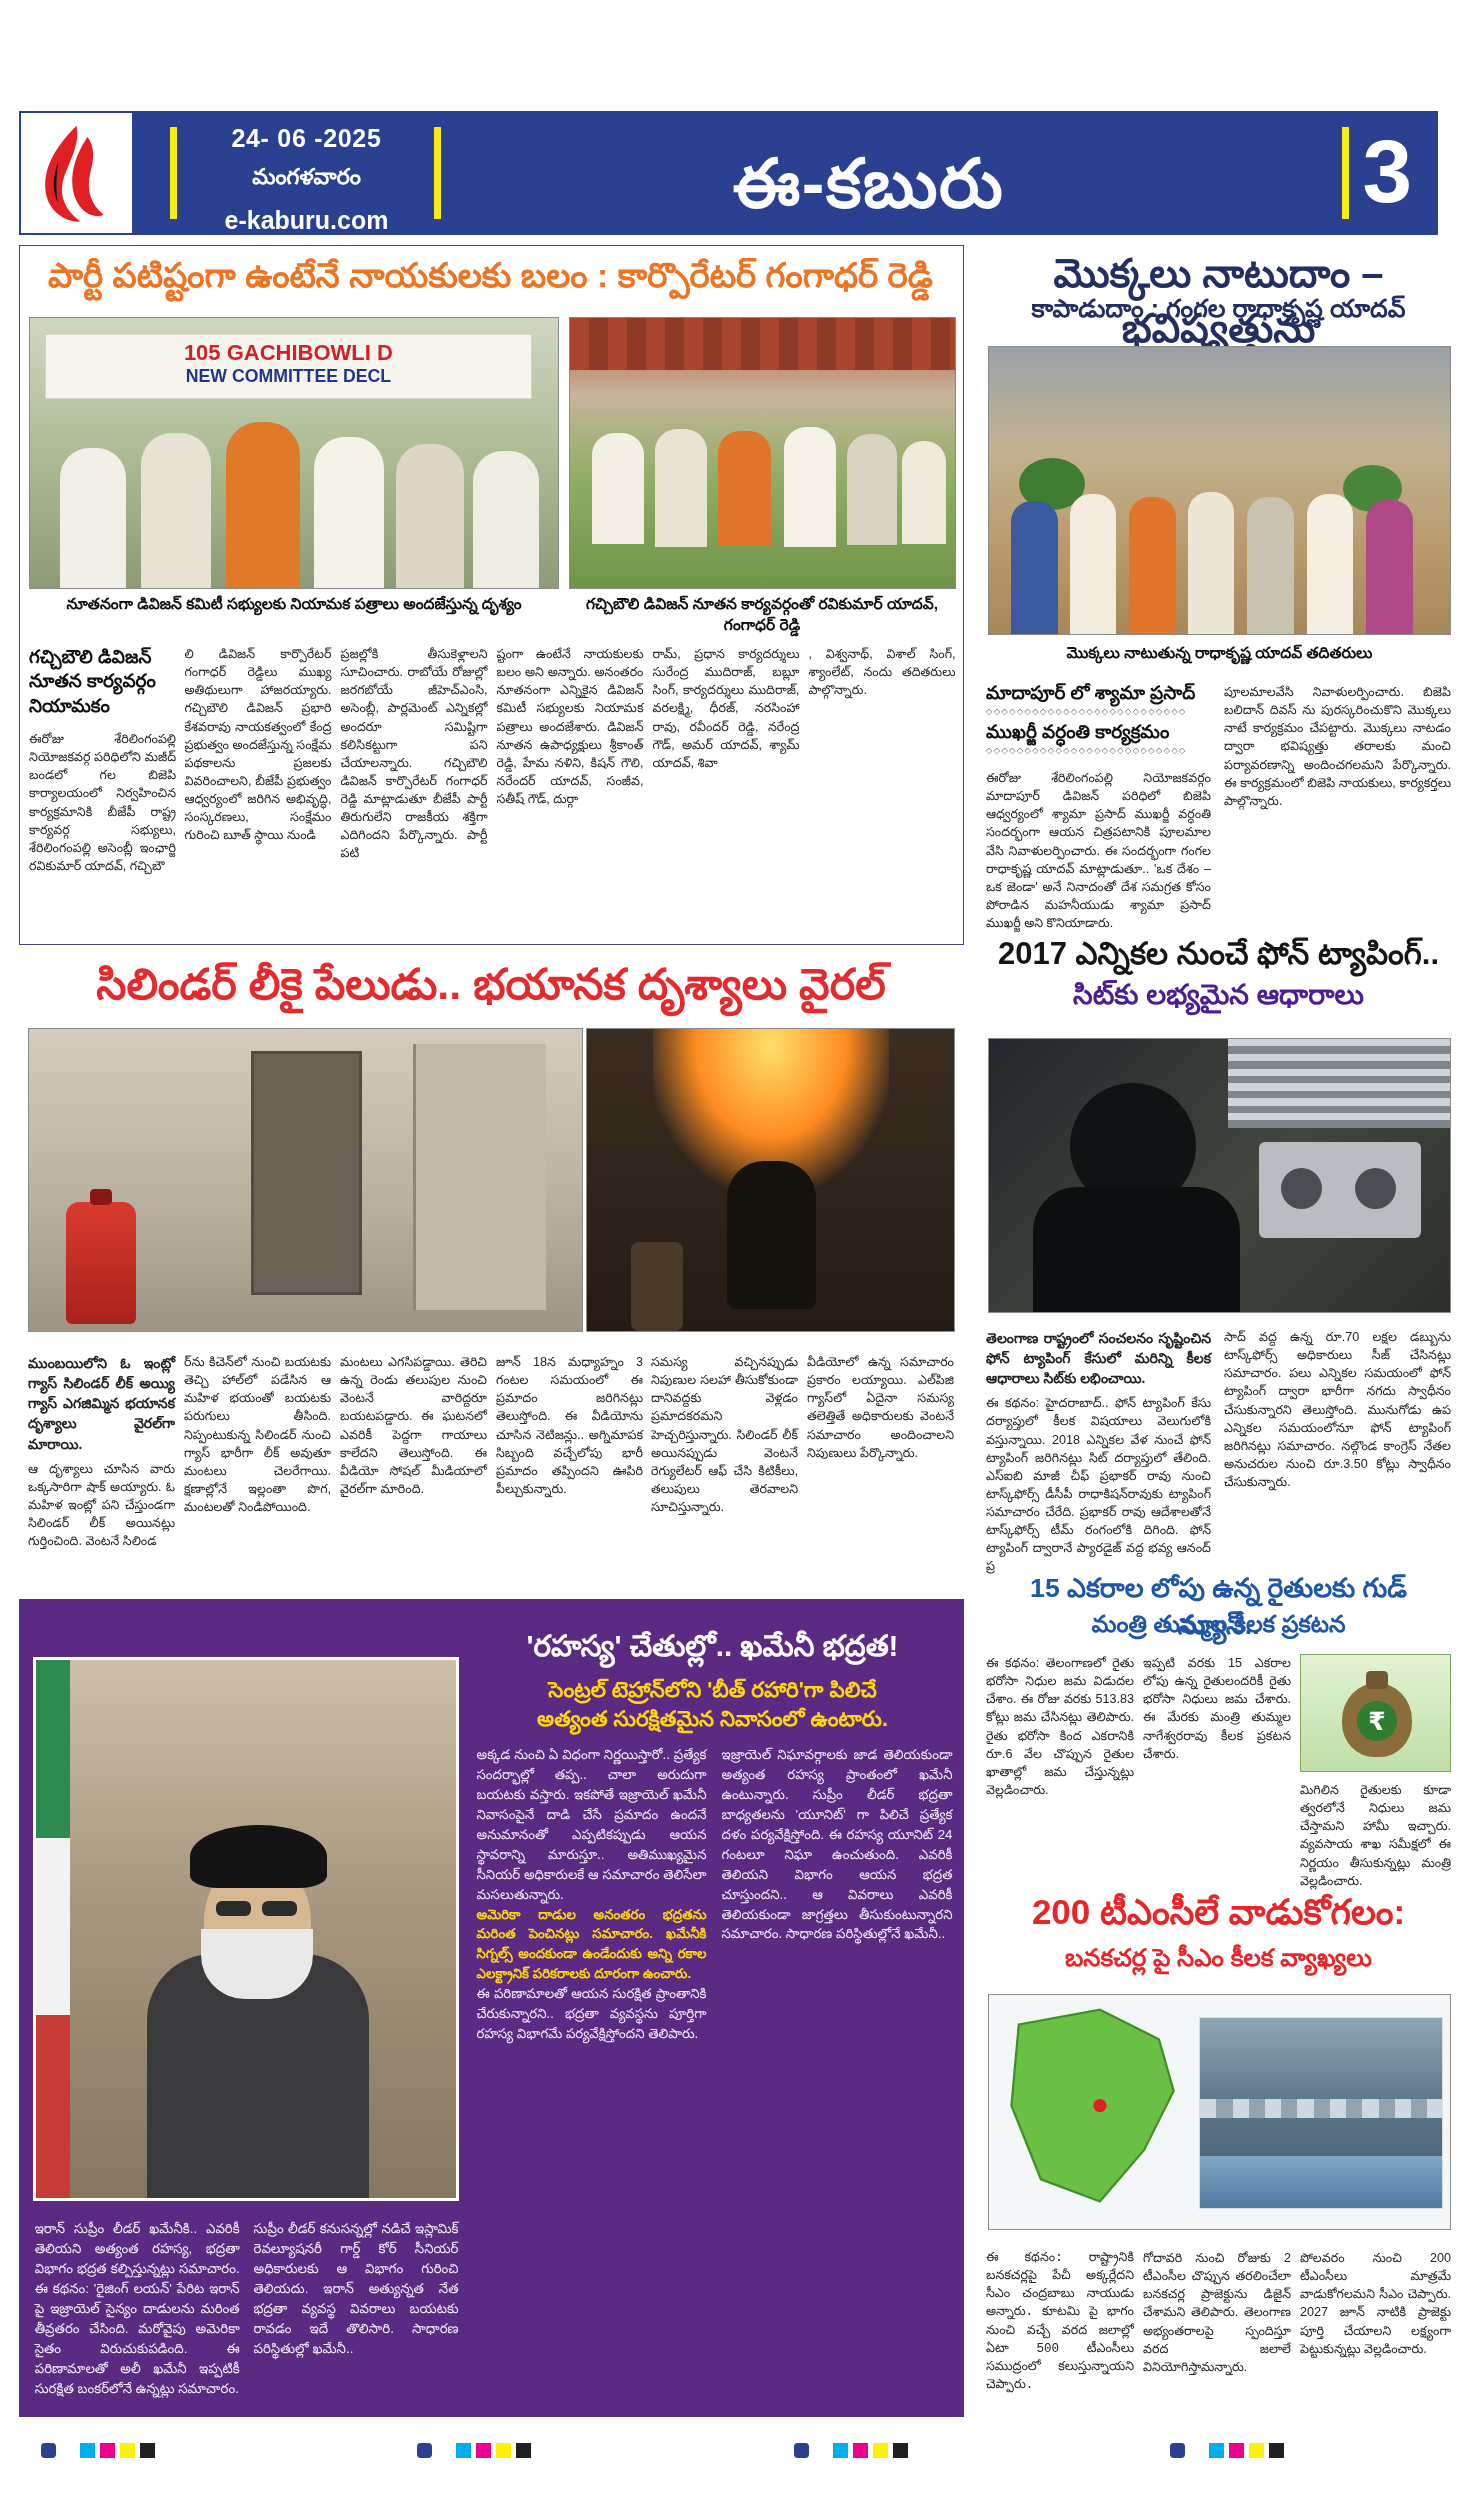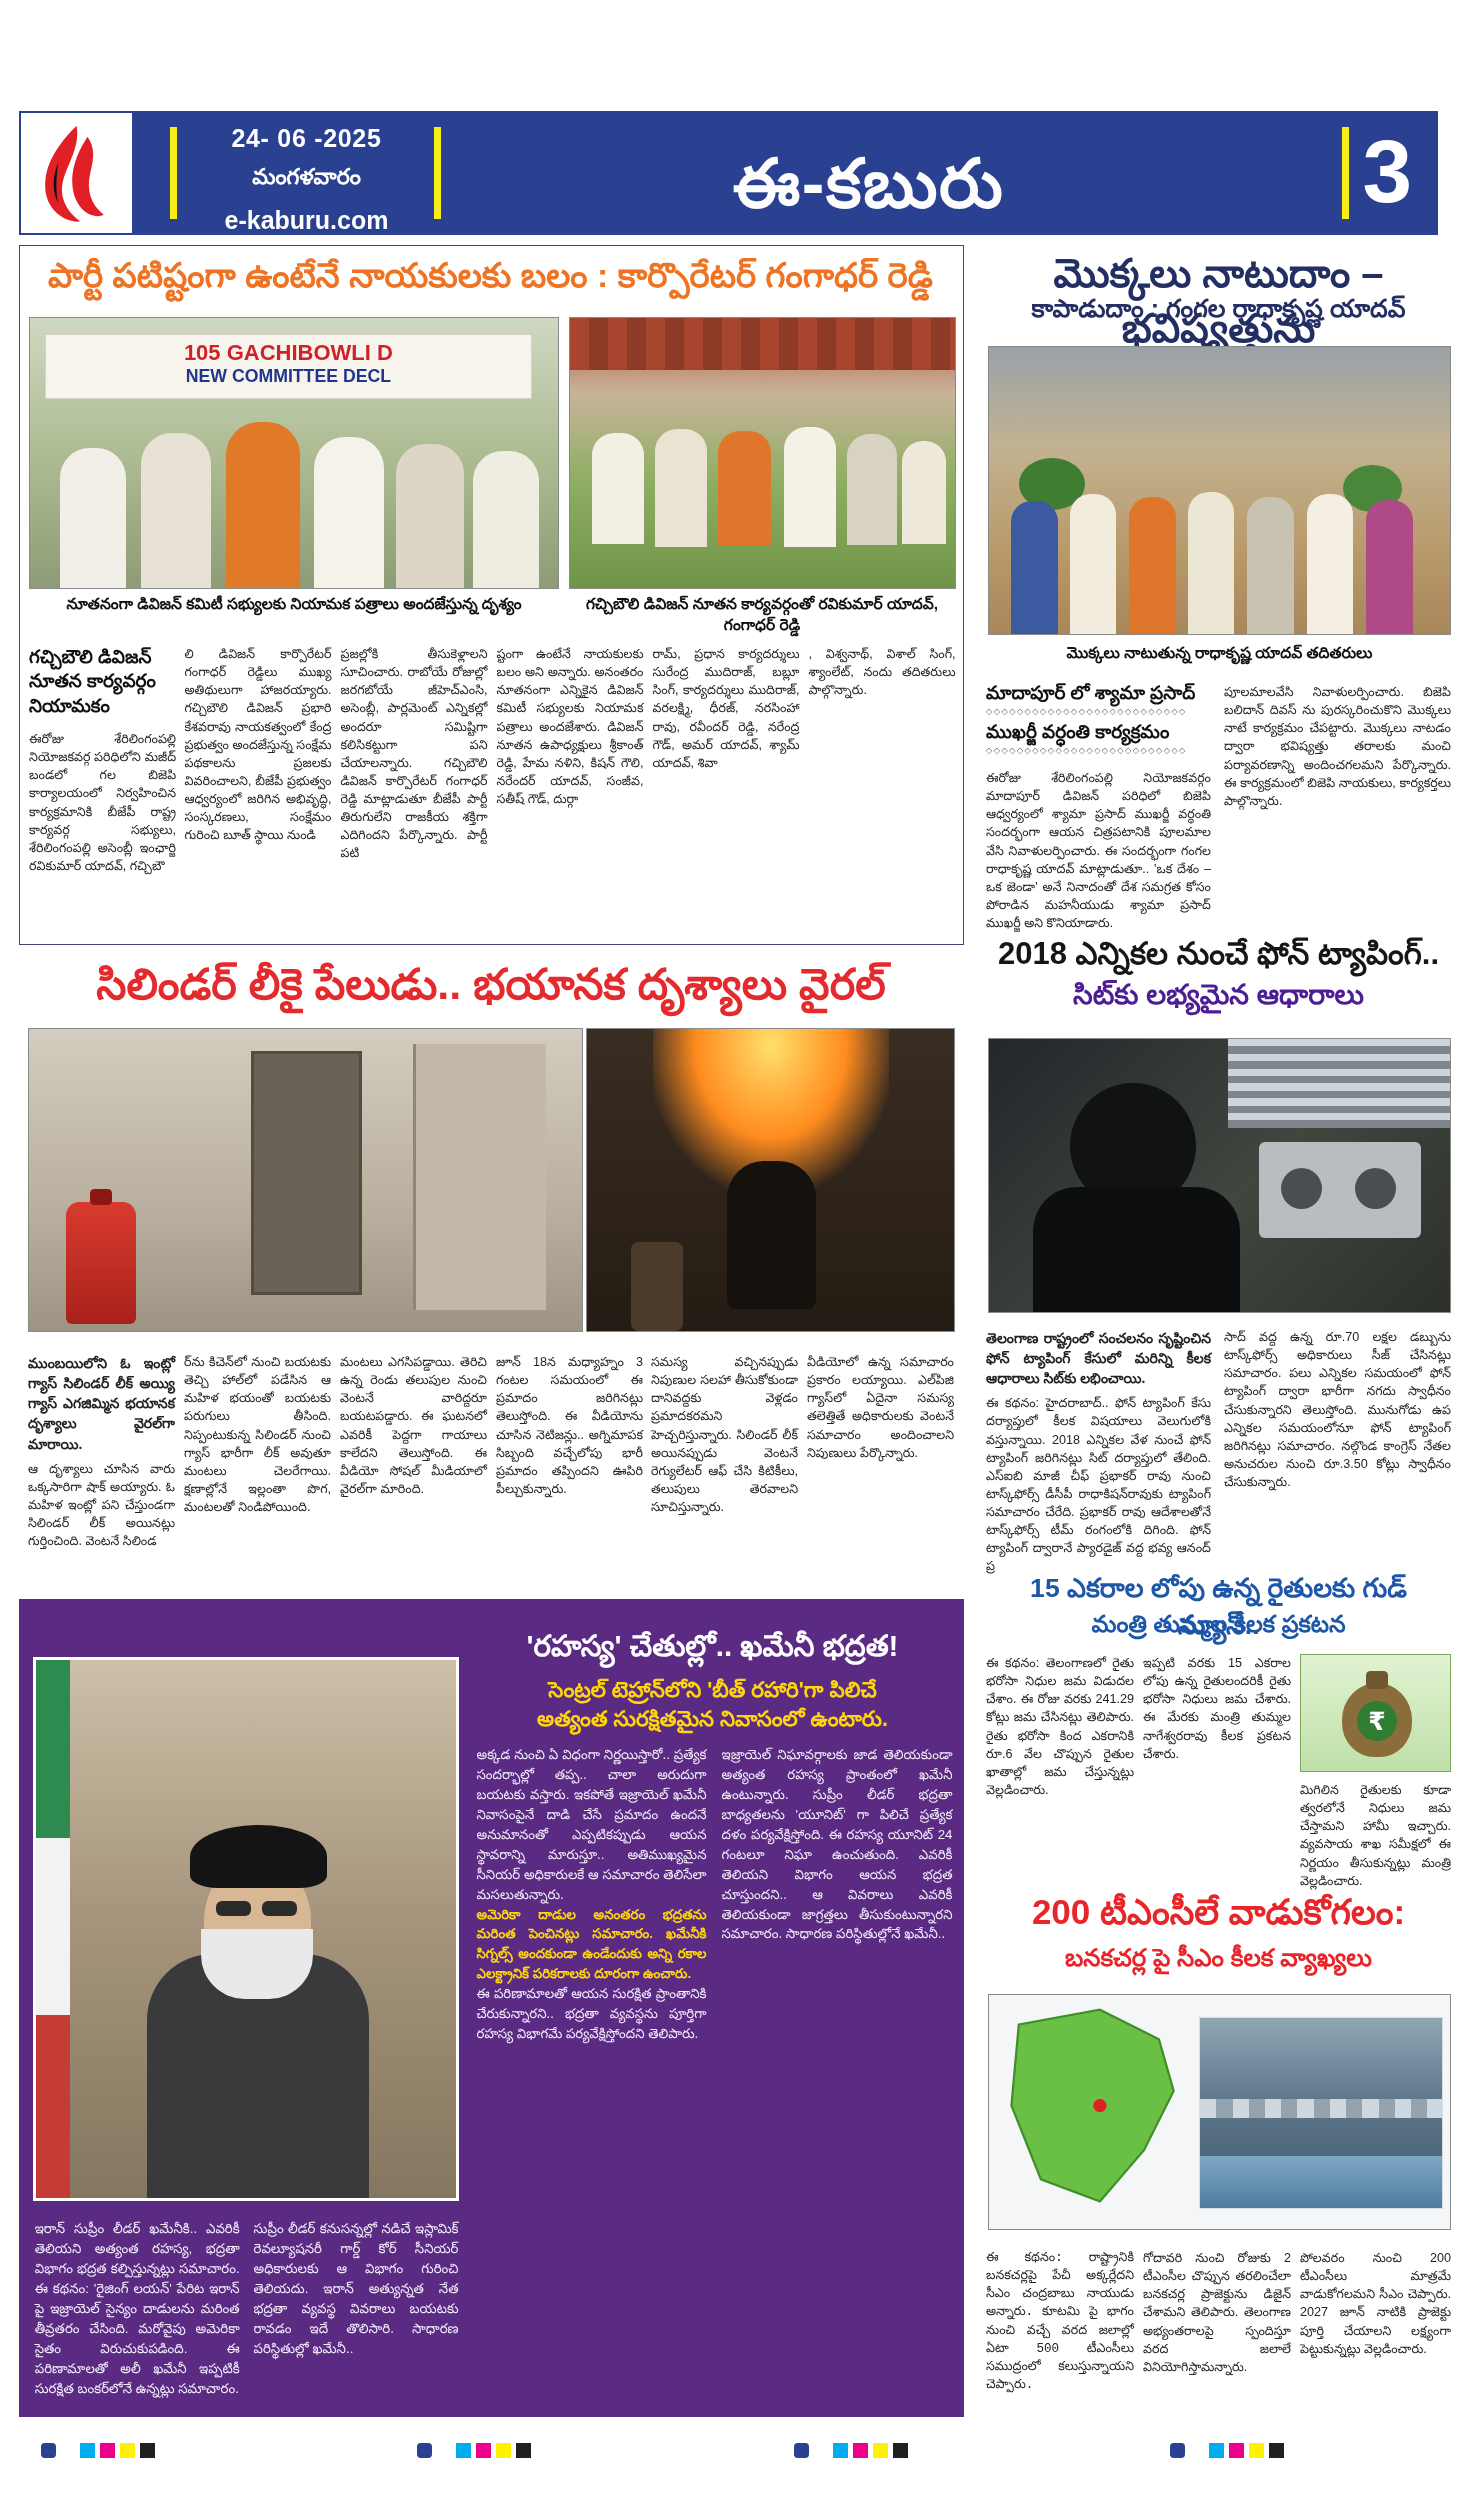--- a/index.html
+++ b/index.html
@@ -165,21 +165,21 @@
 <div class="abs col" style="left:28px; top:1353px; width:147px; height:241px;">
   <p class="lead-bold">ముంబయిలోని ఓ ఇంట్లో గ్యాస్ సిలిండర్ లీక్ అయ్యి గ్యాస్ ఎగజిమ్మిన భయానక దృశ్యాలు వైరల్‌గా మారాయి.</p>
   <p>ఆ దృశ్యాలు చూసిన వారు ఒక్కసారిగా షాక్ అయ్యారు. ఓ మహిళ ఇంట్లో పని చేస్తుండగా సిలిండర్ లీక్ అయినట్లు గుర్తించింది. వెంటనే సిలిండ</p>
 </div>
 <div class="abs col" style="left:184px; top:1353px; width:147px; height:241px;">ర్‌ను కిచెన్‌లో నుంచి బయటకు తెచ్చి హాల్‌లో పడేసిన ఆ మహిళ భయంతో బయటకు పరుగులు తీసింది. నిప్పంటుకున్న సిలిండర్ నుంచి గ్యాస్ భారీగా లీక్ అవుతూ మంటలు చెలరేగాయి. క్షణాల్లోనే ఇల్లంతా పొగ, మంటలతో నిండిపోయింది.</div>
 <div class="abs col" style="left:340px; top:1353px; width:147px; height:241px;">మంటలు ఎగసిపడ్డాయి. తెరిచి ఉన్న రెండు తలుపుల నుంచి వెంటనే వారిద్దరూ బయటపడ్డారు. ఈ ఘటనలో ఎవరికీ పెద్దగా గాయాలు కాలేదని తెలుస్తోంది. ఈ వీడియో సోషల్ మీడియాలో వైరల్‌గా మారింది.</div>
 <div class="abs col" style="left:496px; top:1353px; width:147px; height:241px;">జూన్ 18న మధ్యాహ్నం 3 గంటల సమయంలో ఈ ప్రమాదం జరిగినట్లు తెలుస్తోంది. ఈ వీడియోను చూసిన నెటిజన్లు.. అగ్నిమాపక సిబ్బంది వచ్చేలోపు భారీ ప్రమాదం తప్పిందని ఊపిరి పీల్చుకున్నారు.</div>
 <div class="abs col" style="left:651px; top:1353px; width:147px; height:241px;">సమస్య వచ్చినప్పుడు నిపుణుల సలహా తీసుకోకుండా దానివద్దకు వెళ్లడం ప్రమాదకరమని హెచ్చరిస్తున్నారు. సిలిండర్ లీక్ అయినప్పుడు వెంటనే రెగ్యులేటర్ ఆఫ్ చేసి కిటికీలు, తలుపులు తెరవాలని సూచిస్తున్నారు.</div>
 <div class="abs col" style="left:807px; top:1353px; width:147px; height:241px;">వీడియోలో ఉన్న సమాచారం ప్రకారం లయ్యాయి. ఎల్‌పిజి గ్యాస్‌లో ఏదైనా సమస్య తలెత్తితే అధికారులకు వెంటనే సమాచారం అందించాలని నిపుణులు పేర్కొన్నారు.</div>
 
-<div class="abs hl-black1" style="left:986px; top:936px; width:465px;">2018 ఎన్నికల నుంచే ఫోన్ ట్యాపింగ్..</div>
+<div class="abs hl-black1" style="left:986px; top:936px; width:465px;">2017 ఎన్నికల నుంచే ఫోన్ ట్యాపింగ్..</div>
 <div class="abs hl-black2" style="left:986px; top:979px; width:465px;">సిట్‌కు లభ్యమైన ఆధారాలు</div>
 
 <div class="abs photo" style="left:988px; top:1038px; width:463px; height:275px; background:linear-gradient(135deg,#23262b 0%,#41463f 55%,#2c2f2a 100%);">
   <div class="ph-el" style="right:0; top:0; width:222px; height:89px; background:repeating-linear-gradient(180deg,#cfd4d8 0 7.4px,#7e858c 7.4px 14.8px);"></div>
   <div class="ph-el" style="left:81px; top:44px; width:126px; height:126px; background:#101214; border-radius:50%;"></div>
   <div class="ph-el" style="left:44px; top:148px; width:207px; height:127px; background:#0c0e10; border-radius:44px 44px 0 0;"></div>
   <div class="ph-el" style="right:29.5px; top:103px; width:162px; height:96px; background:#b9bdc1; border-radius:5.9px;">
     <div class="ph-el" style="left:22px; top:26px; width:41px; height:41px; background:#4a4e52; border-radius:50%;"></div>
     <div class="ph-el" style="left:96px; top:26px; width:41px; height:41px; background:#4a4e52; border-radius:50%;"></div>
   </div>
@@ -187,21 +187,21 @@
 
 <div class="abs col" style="left:986px; top:1328px; width:225px; height:229px;">
   <p class="lead-bold">తెలంగాణ రాష్ట్రంలో సంచలనం సృష్టించిన ఫోన్ ట్యాపింగ్ కేసులో మరిన్ని కీలక ఆధారాలు సిట్‌కు లభించాయి.</p>
   <p>ఈ కథనం: హైదరాబాద్.. ఫోన్ ట్యాపింగ్ కేసు దర్యాప్తులో కీలక విషయాలు వెలుగులోకి వస్తున్నాయి. 2018 ఎన్నికల వేళ నుంచే ఫోన్ ట్యాపింగ్ జరిగినట్లు సిట్ దర్యాప్తులో తేలింది. ఎస్ఐబి మాజీ చీఫ్ ప్రభాకర్ రావు నుంచి టాస్క్‌ఫోర్స్ డీసీపీ రాధాకిషన్‌రావుకు ట్యాపింగ్ సమాచారం చేరేది. ప్రభాకర్ రావు ఆదేశాలతోనే టాస్క్‌ఫోర్స్ టీమ్ రంగంలోకి దిగింది. ఫోన్ ట్యాపింగ్ ద్వారానే ప్యారడైజ్ వద్ద భవ్య ఆనంద్ ప్ర</p>
 </div>
 <div class="abs col" style="left:1224px; top:1328px; width:227px; height:229px;">సాద్ వద్ద ఉన్న రూ.70 లక్షల డబ్బును టాస్క్‌ఫోర్స్ అధికారులు సీజ్ చేసినట్లు సమాచారం. పలు ఎన్నికల సమయంలో ఫోన్ ట్యాపింగ్ ద్వారా భారీగా నగదు స్వాధీనం చేసుకున్నారని తెలుస్తోంది. మునుగోడు ఉప ఎన్నికల సమయంలోనూ ఫోన్ ట్యాపింగ్ జరిగినట్లు సమాచారం. నల్గొండ కాంగ్రెస్ నేతల అనుచరుల నుంచి రూ.3.50 కోట్లు స్వాధీనం చేసుకున్నారు.</div>
 
 <div class="abs hl-blue1" style="left:986px; top:1573px; width:465px;">15 ఎకరాల లోపు ఉన్న రైతులకు గుడ్ న్యూస్..</div>
 <div class="abs hl-blue2" style="left:986px; top:1611px; width:465px;">మంత్రి తుమ్మల కీలక ప్రకటన</div>
 
-<div class="abs col" style="left:986px; top:1654px; width:148px; height:214px;">ఈ కథనం: తెలంగాణలో రైతు భరోసా నిధుల జమ విడుదల చేశాం. ఈ రోజు వరకు 241.29 కోట్లు జమ చేసినట్లు తెలిపారు. రైతు భరోసా కింద ఎకరానికి రూ.6 వేల చొప్పున రైతుల ఖాతాల్లో జమ చేస్తున్నట్లు వెల్లడించారు.</div>
+<div class="abs col" style="left:986px; top:1654px; width:148px; height:214px;">ఈ కథనం: తెలంగాణలో రైతు భరోసా నిధుల జమ విడుదల చేశాం. ఈ రోజు వరకు 513.83 కోట్లు జమ చేసినట్లు తెలిపారు. రైతు భరోసా కింద ఎకరానికి రూ.6 వేల చొప్పున రైతుల ఖాతాల్లో జమ చేస్తున్నట్లు వెల్లడించారు.</div>
 <div class="abs col" style="left:1143px; top:1654px; width:148px; height:214px;">ఇప్పటి వరకు 15 ఎకరాల లోపు ఉన్న రైతులందరికీ రైతు భరోసా నిధులు జమ చేశారు. ఈ మేరకు మంత్రి తుమ్మల నాగేశ్వరరావు కీలక ప్రకటన చేశారు.</div>
 <div class="abs photo" style="left:1300px; top:1654px; width:151px; height:118px; background:linear-gradient(180deg,#e2f2d2 0%,#bfe0a8 100%); border:0.7px solid #7da65e;">
   <div class="ph-el" style="left:41px; top:28px; width:70px; height:74px; background:#8a6d3b; border-radius:50% 50% 46% 46%;"></div>
   <div class="ph-el" style="left:65px; top:16.2px; width:22px; height:17.7px; background:#6f5730; border-radius:4.4px;"></div>
   <div class="ph-el" style="left:56px; top:46px; width:40px; height:40px; background:#2e7d32; border-radius:50%; color:#ffffff; font-size:25px; font-weight:bold; text-align:center; line-height:40px;">₹</div>
 </div>
 <div class="abs col" style="left:1300px; top:1781px; width:151px; height:89px;">మిగిలిన రైతులకు కూడా త్వరలోనే నిధులు జమ చేస్తామని హామీ ఇచ్చారు. వ్యవసాయ శాఖ సమీక్షలో ఈ నిర్ణయం తీసుకున్నట్లు మంత్రి వెల్లడించారు.</div>
 
 <div class="abs hl-tmc1" style="left:986px; top:1892px; width:465px;">200 టీఎంసీలే వాడుకోగలం:</div>
 <div class="abs hl-tmc2" style="left:986px; top:1944px; width:465px;">బనకచర్ల పై సీఎం కీలక వ్యాఖ్యలు</div>

